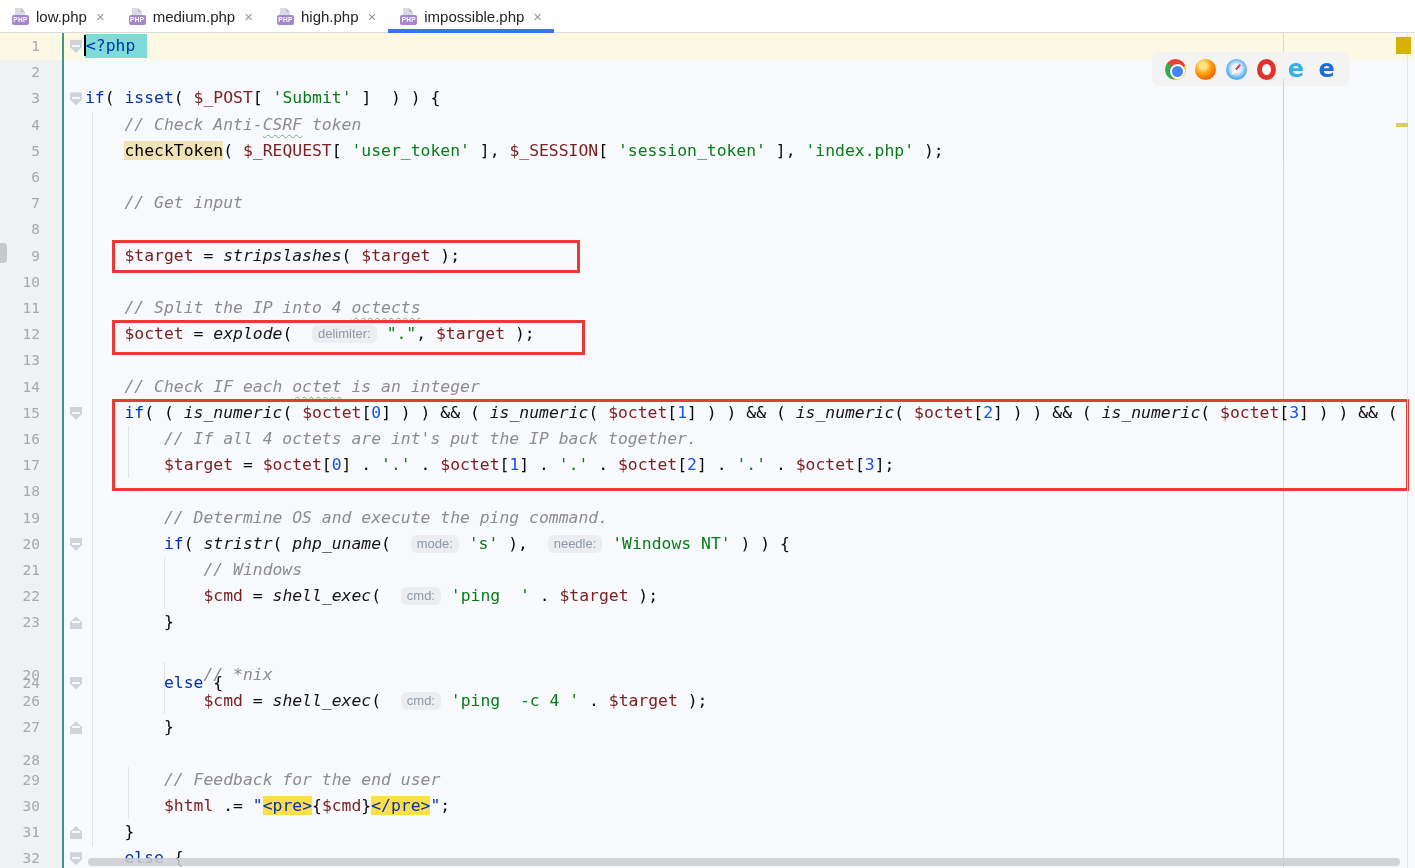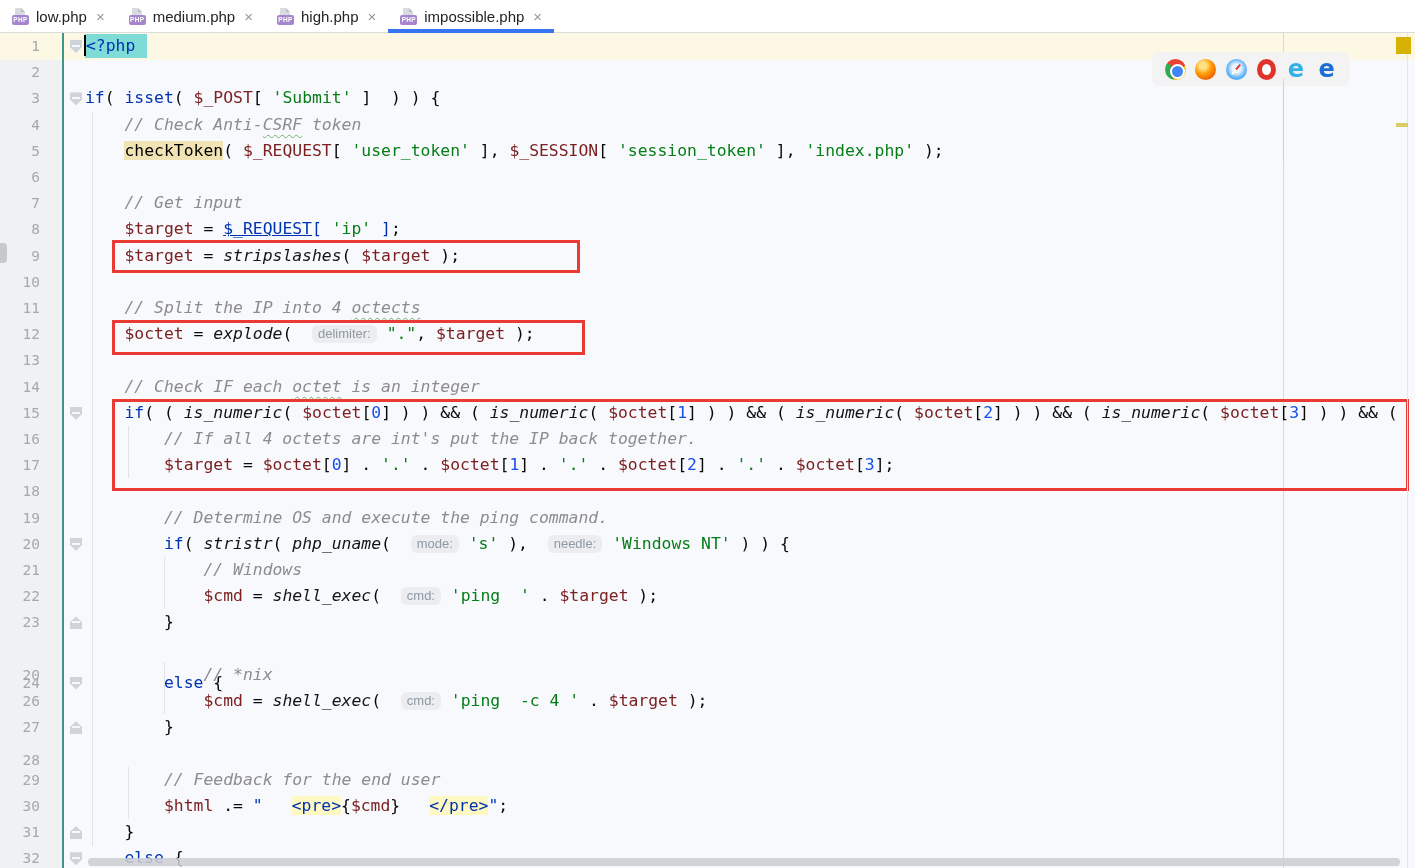--- a/index.html
+++ b/index.html
@@ -48,21 +48,21 @@
   .tk-pl  { color:#080808; }
   .tk-kw  { color:#0033b3; }
   .tk-str { color:#067d17; }
   .tk-var { color:#7c2121; }
   .tk-num { color:#1750eb; }
   .tk-com { color:#8c8c8c; font-style:italic; }
   .tk-fn  { color:#141414; font-style:italic; font-weight:500; }
   .tk-ct  { color:#000; background:#f2e3b5; }
   .tk-lnk { color:#0033b3; text-decoration:underline; }
   .tk-lnkb{ color:#0033b3; }
-  .tk-ht  { color:#0033b3; background:#fef9c3;margin-left:29px; }
+  .tk-ht  { color:#0033b3; background:#fde047; }
   .tk-qt  { color:#0033b3; }
   .tk-po  { color:#0033b3; background:#7edbd5; padding:2px 12px 3px 1px; }
   .sq { text-decoration:underline; text-decoration-style:wavy; text-decoration-color:#74b074;
         text-decoration-thickness:1px; text-underline-offset:4px; }
   .tk-hint { display:inline-block; background:#ebedf0; color:#8f99a3; border-radius:6px;
              font:13px "Liberation Sans", sans-serif; padding:1px 6px 2px 6px;
              position:relative; top:-1px; }
   #caret { position:absolute; left:84px; top:2px; width:2px; height:21px; background:#000; z-index:4; }
 
   
@@ -173,21 +173,20 @@
       <div class="row" style="top: 131px;">
         <span class="lnum">6</span>
         <span class="code"></span>
       </div>
       <div class="row" style="top: 157.2px;">
         <span class="lnum">7</span>
         <span class="code"><span class="tk-pl">    </span><span class="tk-com">// Get input</span></span>
       </div>
       <div class="row" style="top: 183.4px;">
         <span class="lnum">8</span>
-        <span class="code"><span class="tk-pl">    </span><span class="tk-var">$target</span><span class="tk-pl"> = </span><span class="tk-lnk">$_REQUEST</span><span class="tk-lnkb">[ </span><span class="tk-str">'ip'</span><span class="tk-lnkb"> ]</span><span class="tk-pl">;</span></span>
       </div>
       <div class="row" style="top: 209.6px;">
         <span class="lnum">9</span>
         <span class="code"><span class="tk-pl">    </span><span class="tk-var">$target</span><span class="tk-pl"> = </span><span class="tk-fn">stripslashes</span><span class="tk-pl">( </span><span class="tk-var">$target</span><span class="tk-pl"> );</span></span>
       </div>
       <div class="row" style="top: 235.8px;">
         <span class="lnum">10</span>
         <span class="code"></span>
       </div>
       <div class="row" style="top: 262px;">

